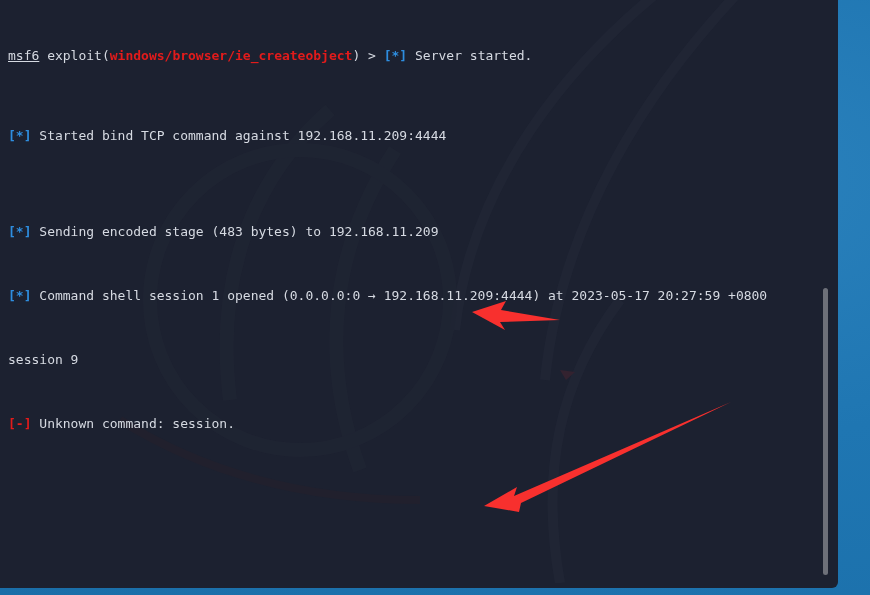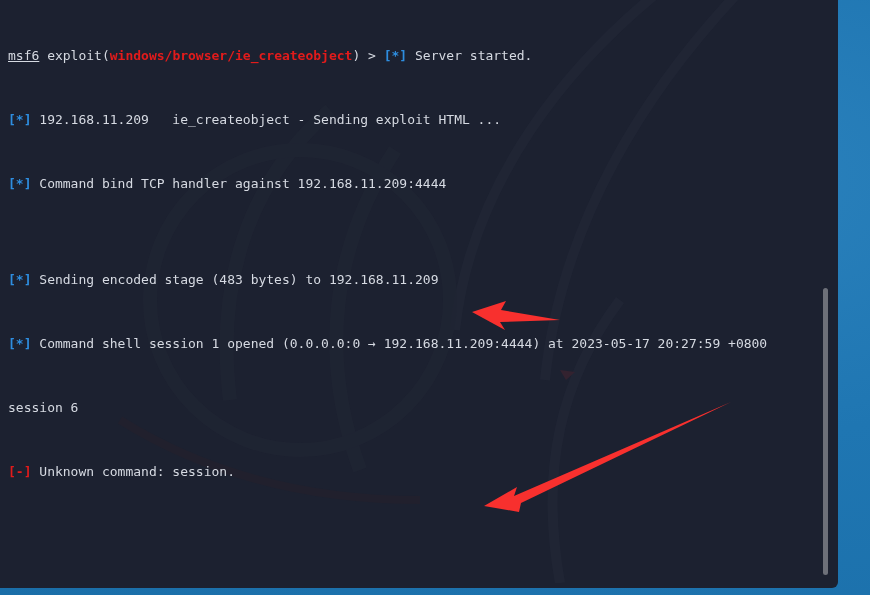--- a/index.html
+++ b/index.html
@@ -120,31 +120,30 @@
     <g fill="none" stroke="#2a1f2a" stroke-width="8" opacity="0.7">
       <path d="M 120 420 C 200 470, 300 500, 420 500"></path>
     </g>
     <path d="M 560 370 L 575 372 L 566 380 Z" fill="#4a2430" opacity="0.9"></path>
   </svg>
 
   <div id="screen">
 
     <div class="line"><span class="prompt-host">msf6</span><span class="plain"> </span><span class="plain">exploit</span><span class="plain">(</span><span class="modpath">windows/browser/ie_createobject</span><span class="plain">)</span><span class="plain"> &gt; </span><span class="info">[*]</span><span class="plain"> </span><span class="plain">Server started.</span></div>
 
-    <div class="line"><span class="info">[*]</span><span class="plain"> </span><span class="plain">192.168.11.209   ie_createobject - Sending exploit HTML ...</span></div>
-
-    <div class="line"><span class="info">[*]</span><span class="plain"> </span><span class="plain">Command bind TCP handler against 192.168.11.209:4444</span></div>
+
+    <div class="line"><span class="info">[*]</span><span class="plain"> </span><span class="plain">Started bind TCP command against 192.168.11.209:4444</span></div>
 
 
 
     <div class="line"><span class="info">[*]</span><span class="plain"> </span><span class="plain">Sending encoded stage (483 bytes) to 192.168.11.209</span></div>
 
     <div class="line"><span class="info">[*]</span><span class="plain"> </span><span class="plain">Command shell session 1 opened (0.0.0.0:0 → 192.168.11.209:4444) at 2023-05-17 20:27:59 +0800</span></div>
 
-    <div class="line"><span class="plain">session 6</span></div>
+    <div class="line"><span class="plain">session 9</span></div>
 
     <div class="line"><span class="err">[-]</span><span class="plain"> </span><span class="plain">Unknown command: session.</span></div>
 
     
 
     
     
 
     
     

